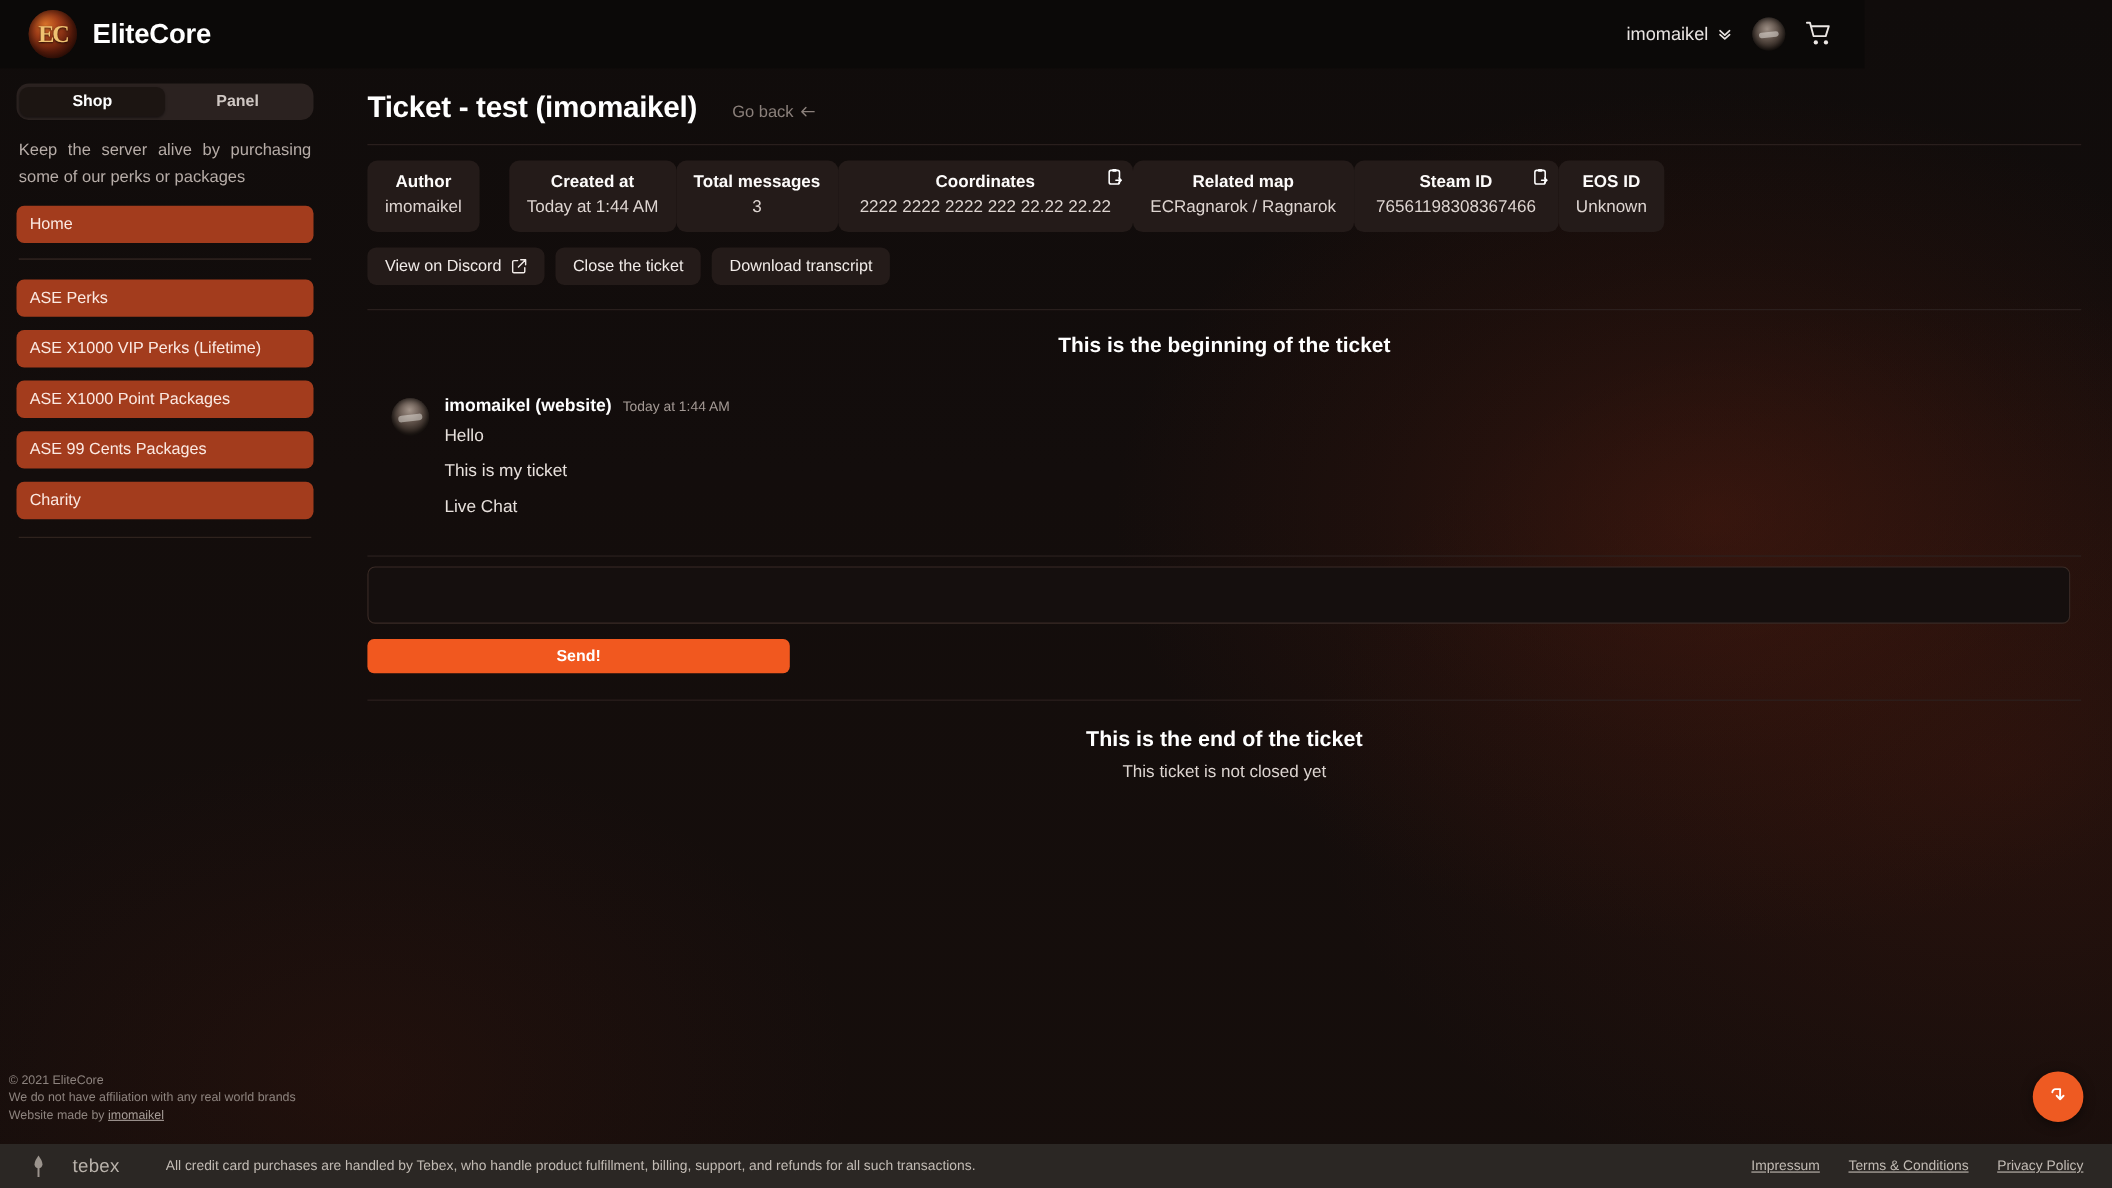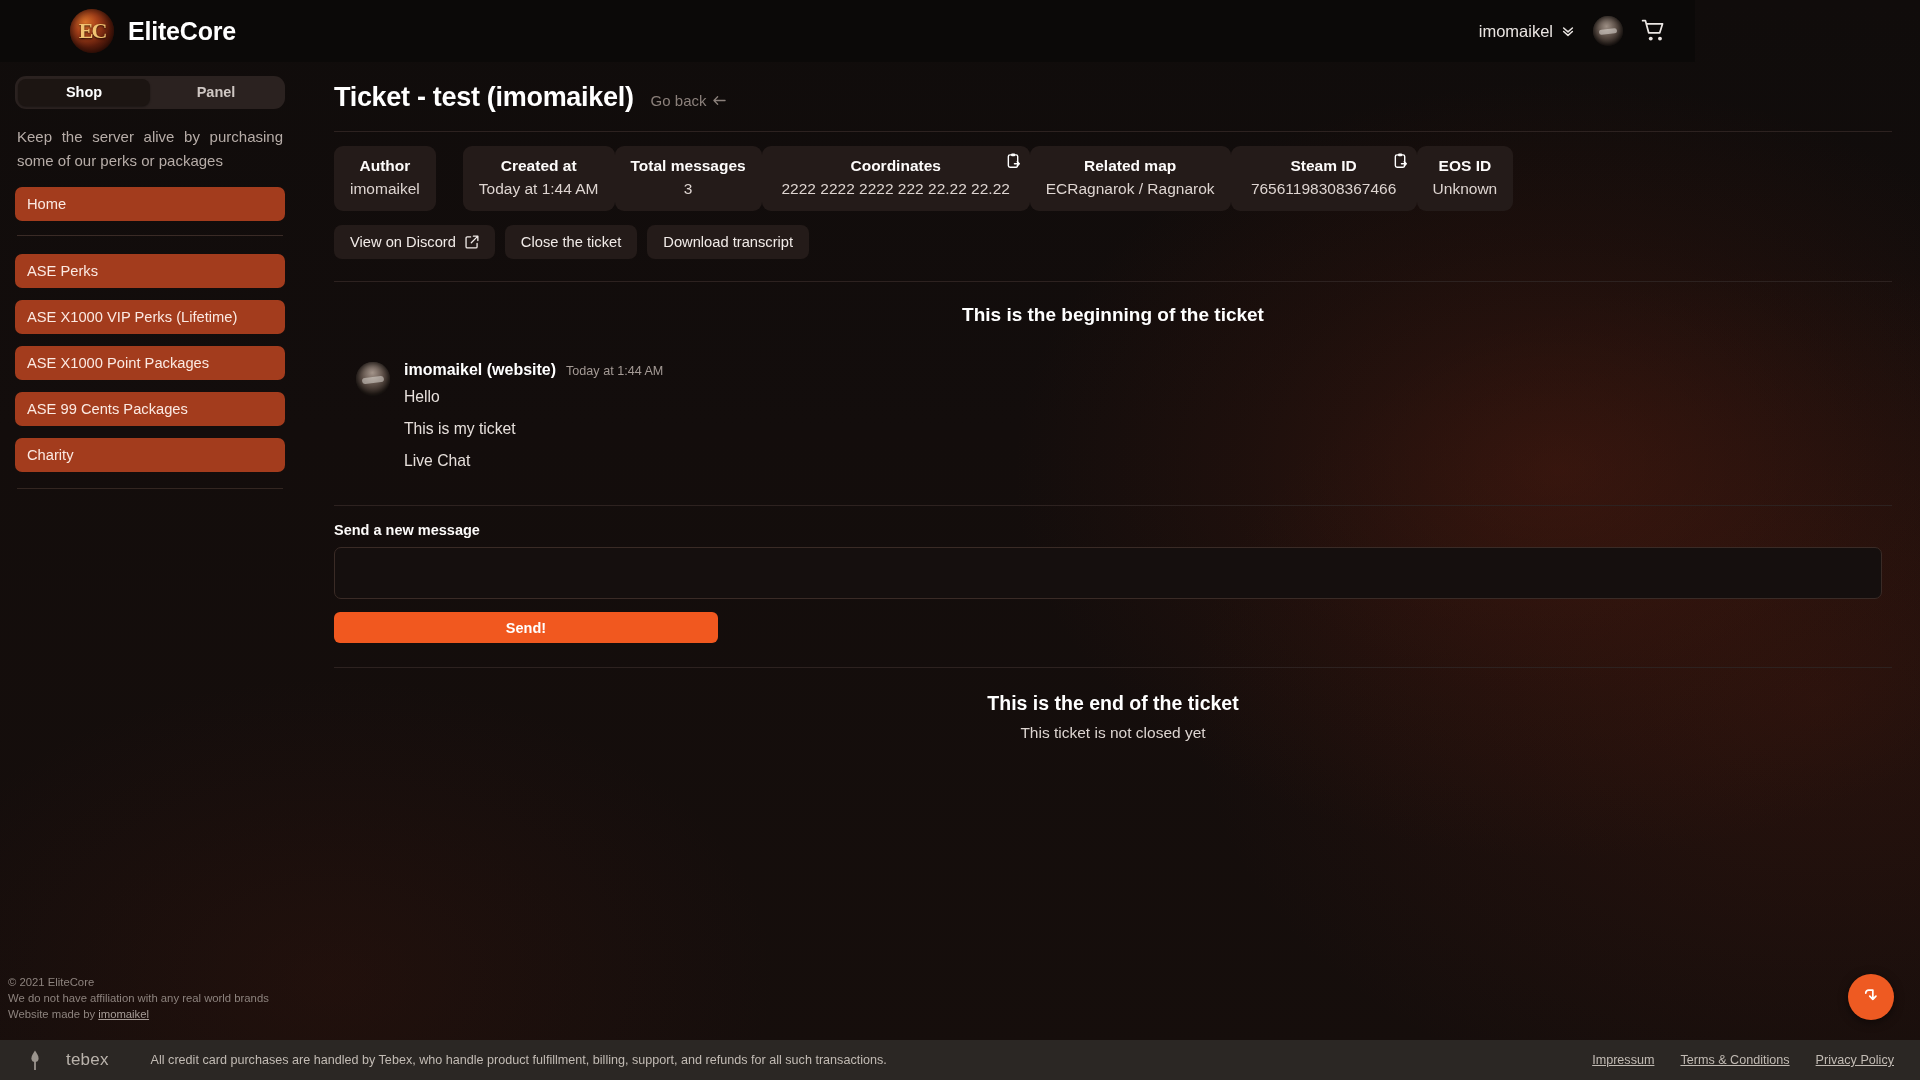--- a/index.html
+++ b/index.html
@@ -20,21 +20,20 @@
       linear-gradient(180deg, #100c0b 0%, #130d0c 40%, #160e0c 100%);
   }
 
   
   .topbar {
     position: absolute; top: 0; left: 0;
     width: 1695px; height: 62px;
     background: #0b0908;
     display: flex; align-items: center;
     z-index: 30;
-    padding-left: 44px;
   }
   .brand { display: flex; align-items: center; gap: 14px; padding-left: 26px; }
   .brand-logo {
     width: 44px; height: 44px; border-radius: 50%;
     background:
       radial-gradient(circle at 35% 30%, #d9732a 0%, #a8411a 28%, #5d1d0c 60%, #240a05 100%);
     position: relative; overflow: hidden;
     box-shadow: inset 0 0 10px rgba(0,0,0,.7);
     display:flex; align-items:center; justify-content:center;
   }
@@ -99,21 +98,21 @@
     font-size: 11.3px; line-height: 16px; color: #8d837e;
   }
   .footer-left a { color: #a79d98; text-decoration: underline; }
 
   
   .main {
     position: absolute; left: 300px; top: 62px;
     width: 1620px; height: 1018px;
     padding: 10px 28px 0 34px;
   }
-  .page-head { display: flex; align-items: baseline; gap: 17px; padding: 10px 0 0 0; }
+  .page-head { display: flex; align-items: baseline; gap: 32px; padding: 10px 0 0 0; }
   .page-title { font-size: 27px; font-weight: 700; color: #fff; letter-spacing: -0.3px; }
   .go-back { font-size: 15px; color: #8b807b; cursor: pointer; display:flex; align-items:center; gap:6px;}
   .head-rule { height: 1px; background: #2d2220; margin: 18px 0 0 0; }
 
   .info-row { display: flex; margin-top: 14px; }
   .info-card {
     background: #241b19; border-radius: 9px;
     padding: 9px 16px 11px 16px;
     min-width: 60px; text-align: center; position: relative;
   }
@@ -348,21 +347,20 @@
           <div class="msg-line">Hello</div>
           <div class="msg-line">This is my ticket</div>
           <div class="msg-line">Live Chat</div>
         </div>
       </div>
     </div>
 
     <div class="msg-rule"></div>
 
     
-    <div class="compose-label">Send a new message</div>
     <textarea class="compose-box" placeholder="" style=""></textarea>
     <button class="send-btn">Send!</button>
 
     <div class="end-rule"></div>
     <div class="ticket-end">This is the end of the ticket</div>
     <div class="ticket-end-sub">This ticket is not closed yet</div>
   </div>
 
   <div class="float-btn">
     <svg width="22" height="22" viewBox="0 0 24 24">

